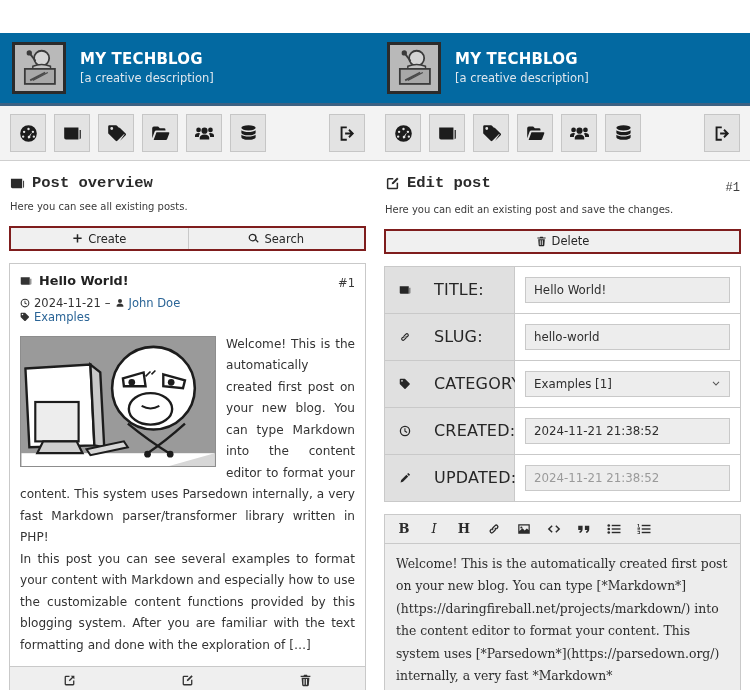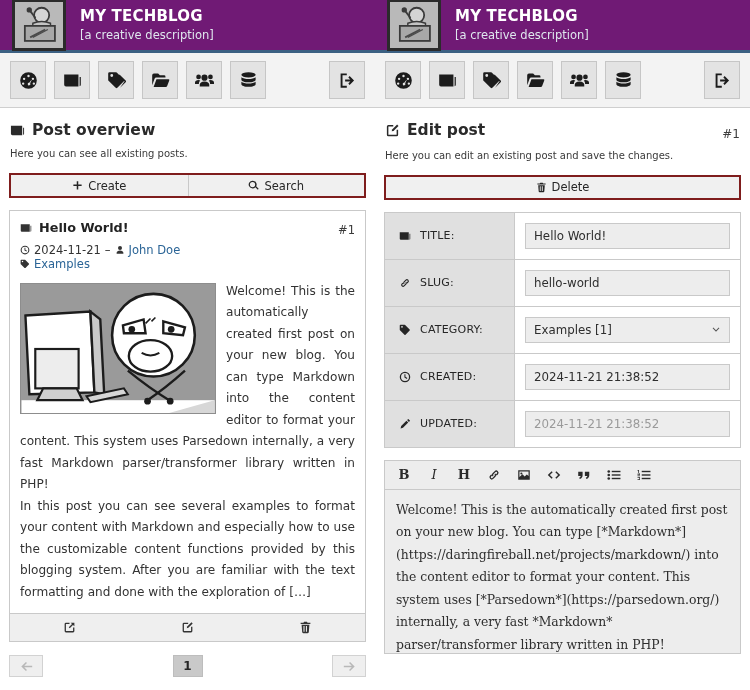--- a/index.html
+++ b/index.html
@@ -8,22 +8,22 @@
     width: 750px; height: 690px;
     overflow: hidden;
     background: #ffffff;
     font-family: "DejaVu Sans", "Liberation Sans", sans-serif;
   }
   .screen { width: 750px; height: 690px; display: flex; overflow: hidden; }
   .panel { width: 375px; height: 690px; background: #fff; position: relative; overflow: hidden; }
 
   
   .brand-bar {
-    height: 50px; background: #701a75;
-    display: flex; align-items: center; padding: 0 0 0 12px;
+    height: 70px; background: #0369a1;
+    display: flex; align-items: center; padding: 0 0 0 12px; margin-top: 33px;
   }
   .logo-box {
     width: 54px; height: 52px; flex: 0 0 54px;
     border: 3px solid #2b2b2b; background: #b9b9b9;
     position: relative; overflow: hidden;
   }
   .logo-svg { display: block; width: 100%; height: 100%; }
   .brand-text { margin-left: 14px; line-height: 1.15; }
   .brand-title {
     color: #ffffff; font-size: 15px; font-weight: bold;
@@ -46,20 +46,21 @@
   }
   .nav-btn svg { width: 19px; height: 19px; fill: #1c1c1c; }
   .nav-spacer { flex: 1 1 auto; }
   .nav-btn.logout { margin-right: 0; }
 
   
   .content { padding: 10px 9px 0 9px; }
   .page-head {
     display: flex; align-items: baseline; justify-content: space-between;
     padding: 3px 1px 0 1px;
+    font-family: Liberation Mono, monospace;
   }
   .page-title {
     font-size: 15.5px; font-weight: bold; color: #2a2a2a;
     display: flex; align-items: center; gap: 7px;
   }
   .page-title svg { width: 15px; height: 15px; fill: #2a2a2a; }
   .page-id { font-size: 12px; color: #3d3d3d; }
   .page-desc { font-size: 10px; color: #3a3a3a; margin: 9px 1px 0 1px; }
 
   
@@ -137,23 +138,23 @@
     font-size: 12px; color: #262626; font-weight: bold; cursor: pointer;
   }
 
   
   .form { margin-top: 12px; border: 1px solid #c9c9c9; }
   .frow { display: flex; border-bottom: 1px solid #c9c9c9; }
   .frow:last-child { border-bottom: none; }
   .flabel {
     width: 130px; flex: 0 0 130px; background: #e0e0e0;
     border-right: 1px solid #c9c9c9;
-    display: flex; align-items: center; gap: 9px;
+    display: flex; align-items: center; gap: 23px;
     padding: 0 0 0 14px;
-    font-size: 11px; color: #262626; letter-spacing: .2px;
+    font-size: 16px; color: #262626; letter-spacing: .2px;
     min-height: 46px;
   }
   .flabel svg { width: 12px; height: 12px; fill: #262626; flex: 0 0 12px; }
   .fval {
     flex: 1 1 auto; background: #fff;
     display: flex; align-items: center; padding: 9px 10px;
   }
   .inp {
     width: 100%; height: 26px; background: #ededed; border: 1px solid #c9c9c9;
     display: flex; align-items: center; padding: 0 8px;

